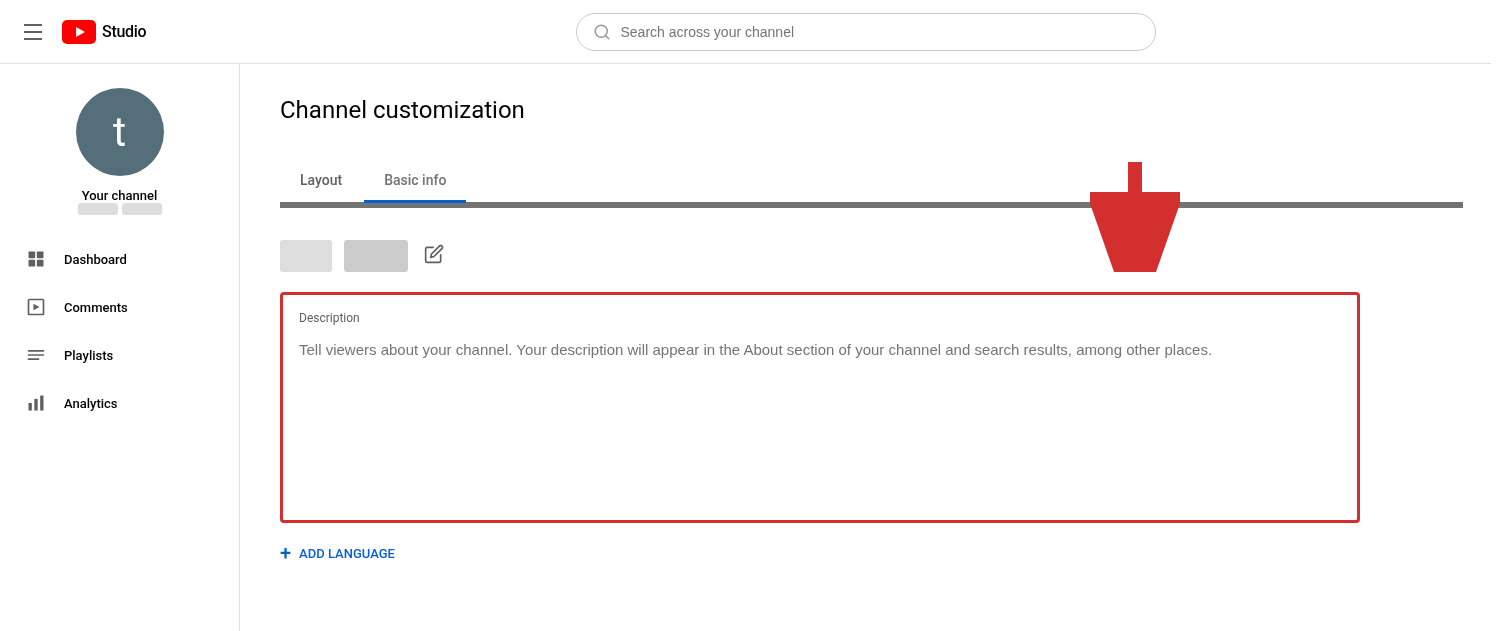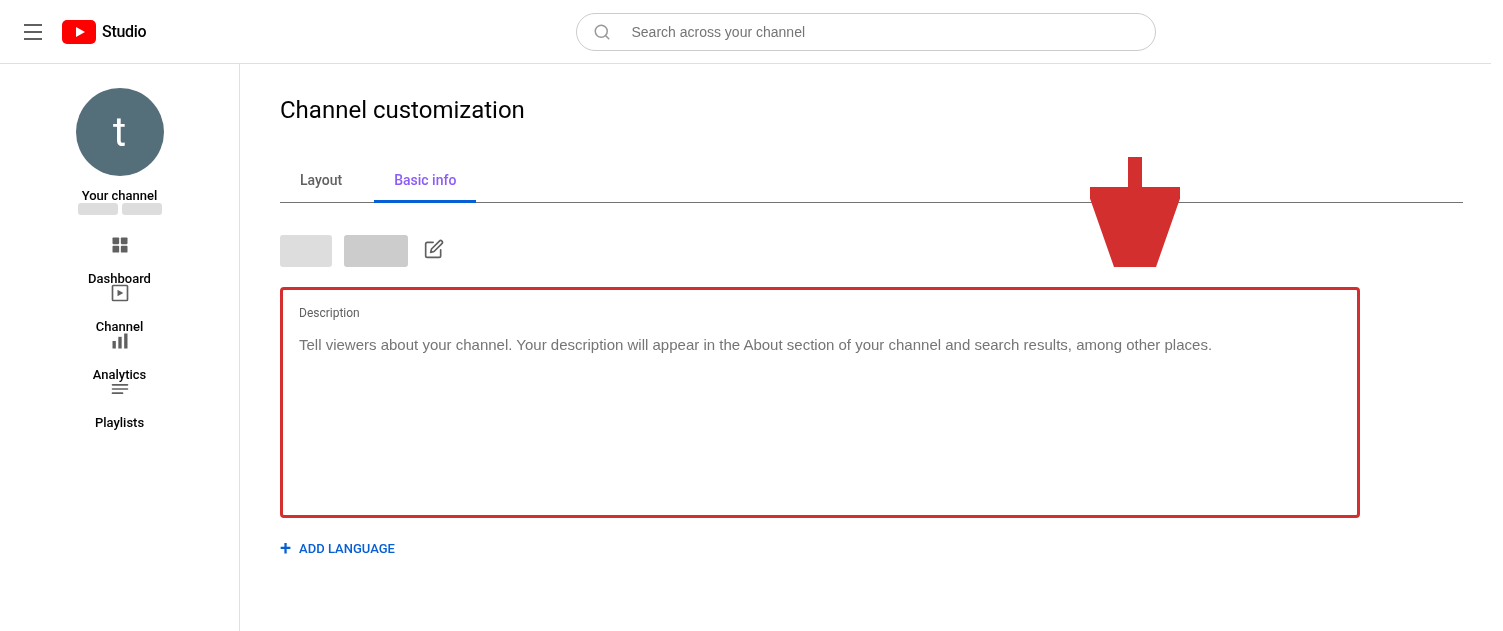--- a/index.html
+++ b/index.html
@@ -58,21 +58,21 @@
       justify-content: center;
     }
     .search-bar {
       display: flex;
       align-items: center;
       width: 580px;
       height: 38px;
       border: 1px solid #ccc;
       border-radius: 20px;
       padding: 0 16px;
-      gap: 21px;
+      gap: 10px;
     }
     .search-bar input {
       border: none;
       outline: none;
       flex: 1;
       font-size: 14px;
       color: #606060;
       background: transparent;
     }
     .search-icon-svg {
@@ -133,21 +133,20 @@
       display: flex;
       align-items: center;
       gap: 16px;
       padding: 0 24px;
       height: 48px;
       cursor: pointer;
       color: #030303;
       font-size: 13px;
       font-weight: 500;
       transition: background 0.1s;
-      flex-direction: column;
     }
     .nav-icon {
       width: 24px;
       height: 24px;
       display: flex;
       align-items: center;
       justify-content: center;
       color: #606060;
     }
 
@@ -161,36 +160,36 @@
     .page-title {
       font-size: 24px;
       font-weight: 400;
       margin-bottom: 36px;
       color: #030303;
     }
 
     
     .tabs {
       display: flex;
-      gap: 12px;
-      border-bottom: 1px solid #737373;
+      gap: 2px;
+      border-bottom: 6px solid #737373;
       margin-bottom: 32px;
     }
     .tab {
       padding: 12px 20px;
       font-size: 14px;
       font-weight: 500;
       color: #606060;
       cursor: pointer;
       border-bottom: 3px solid transparent;
       margin-bottom: -1px;
       text-decoration: none;
     }
     .tab.active {
-      color: #8b5cf6;
+      color: #737373;
       border-bottom: 3px solid #065fd4;
     }
 
     
     .section-title {
       font-size: 16px;
       font-weight: 400;
       margin-bottom: 16px;
       color: #030303;
     }
@@ -329,45 +328,45 @@
         <span>Dashboard</span>
       </div>
 
       <div class="nav-item">
         <div class="nav-icon">
           <svg width="20" height="20" viewBox="0 0 24 24" fill="#606060">
             <rect x="3" y="3" width="18" height="18" rx="1" fill="none" stroke="#606060" stroke-width="2"></rect>
             <polygon points="9,8 9,16 16,12" fill="#606060"></polygon>
           </svg>
         </div>
-        <span>Channel</span>
+        <span>Comments</span>
+      </div>
+
+      <div class="nav-item">
+        <div class="nav-icon">
+          <svg width="20" height="20" viewBox="0 0 24 24" fill="#606060">
+            <line x1="3" y1="7" x2="21" y2="7" stroke="#606060" stroke-width="2" stroke-linecap="round"></line>
+            <line x1="3" y1="12" x2="21" y2="12" stroke="#606060" stroke-width="2" stroke-linecap="round"></line>
+            <line x1="3" y1="17" x2="15" y2="17" stroke="#606060" stroke-width="2" stroke-linecap="round"></line>
+          </svg>
+        </div>
+        <span>Playlists</span>
       </div>
 
       <div class="nav-item">
         <div class="nav-icon">
           <svg width="20" height="20" viewBox="0 0 24 24" fill="#606060">
             <rect x="3" y="12" width="4" height="9" fill="#606060"></rect>
             <rect x="10" y="7" width="4" height="14" fill="#606060"></rect>
             <rect x="17" y="3" width="4" height="18" fill="#606060"></rect>
           </svg>
         </div>
         <span>Analytics</span>
       </div>
 
-      <div class="nav-item">
-        <div class="nav-icon">
-          <svg width="20" height="20" viewBox="0 0 24 24" fill="#606060">
-            <line x1="3" y1="7" x2="21" y2="7" stroke="#606060" stroke-width="2" stroke-linecap="round"></line>
-            <line x1="3" y1="12" x2="21" y2="12" stroke="#606060" stroke-width="2" stroke-linecap="round"></line>
-            <line x1="3" y1="17" x2="15" y2="17" stroke="#606060" stroke-width="2" stroke-linecap="round"></line>
-          </svg>
-        </div>
-        <span>Playlists</span>
-      </div>
-
     </nav>
   </aside>
 
   <main class="main-content">
     <h1 class="page-title">Channel customization</h1>
 
     <div class="tabs">
       <a class="tab">Layout</a>
       <a class="tab active">Basic info</a>
     </div>

